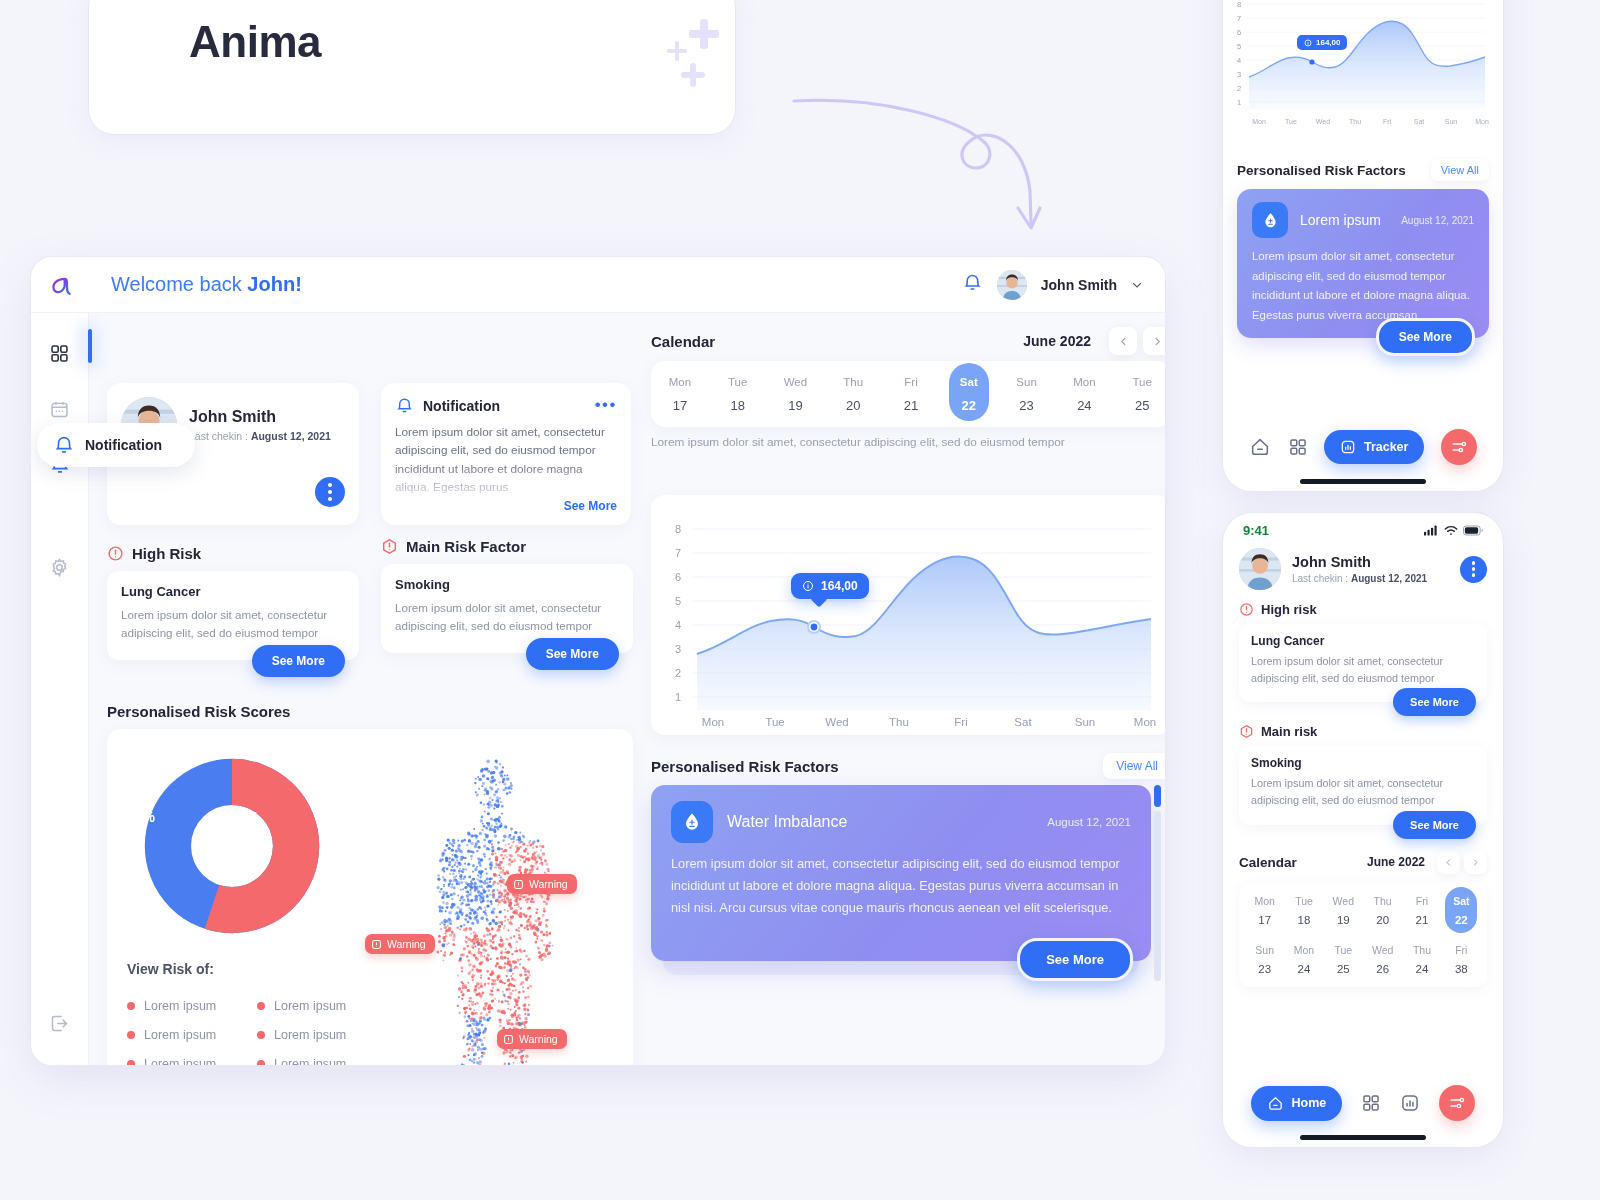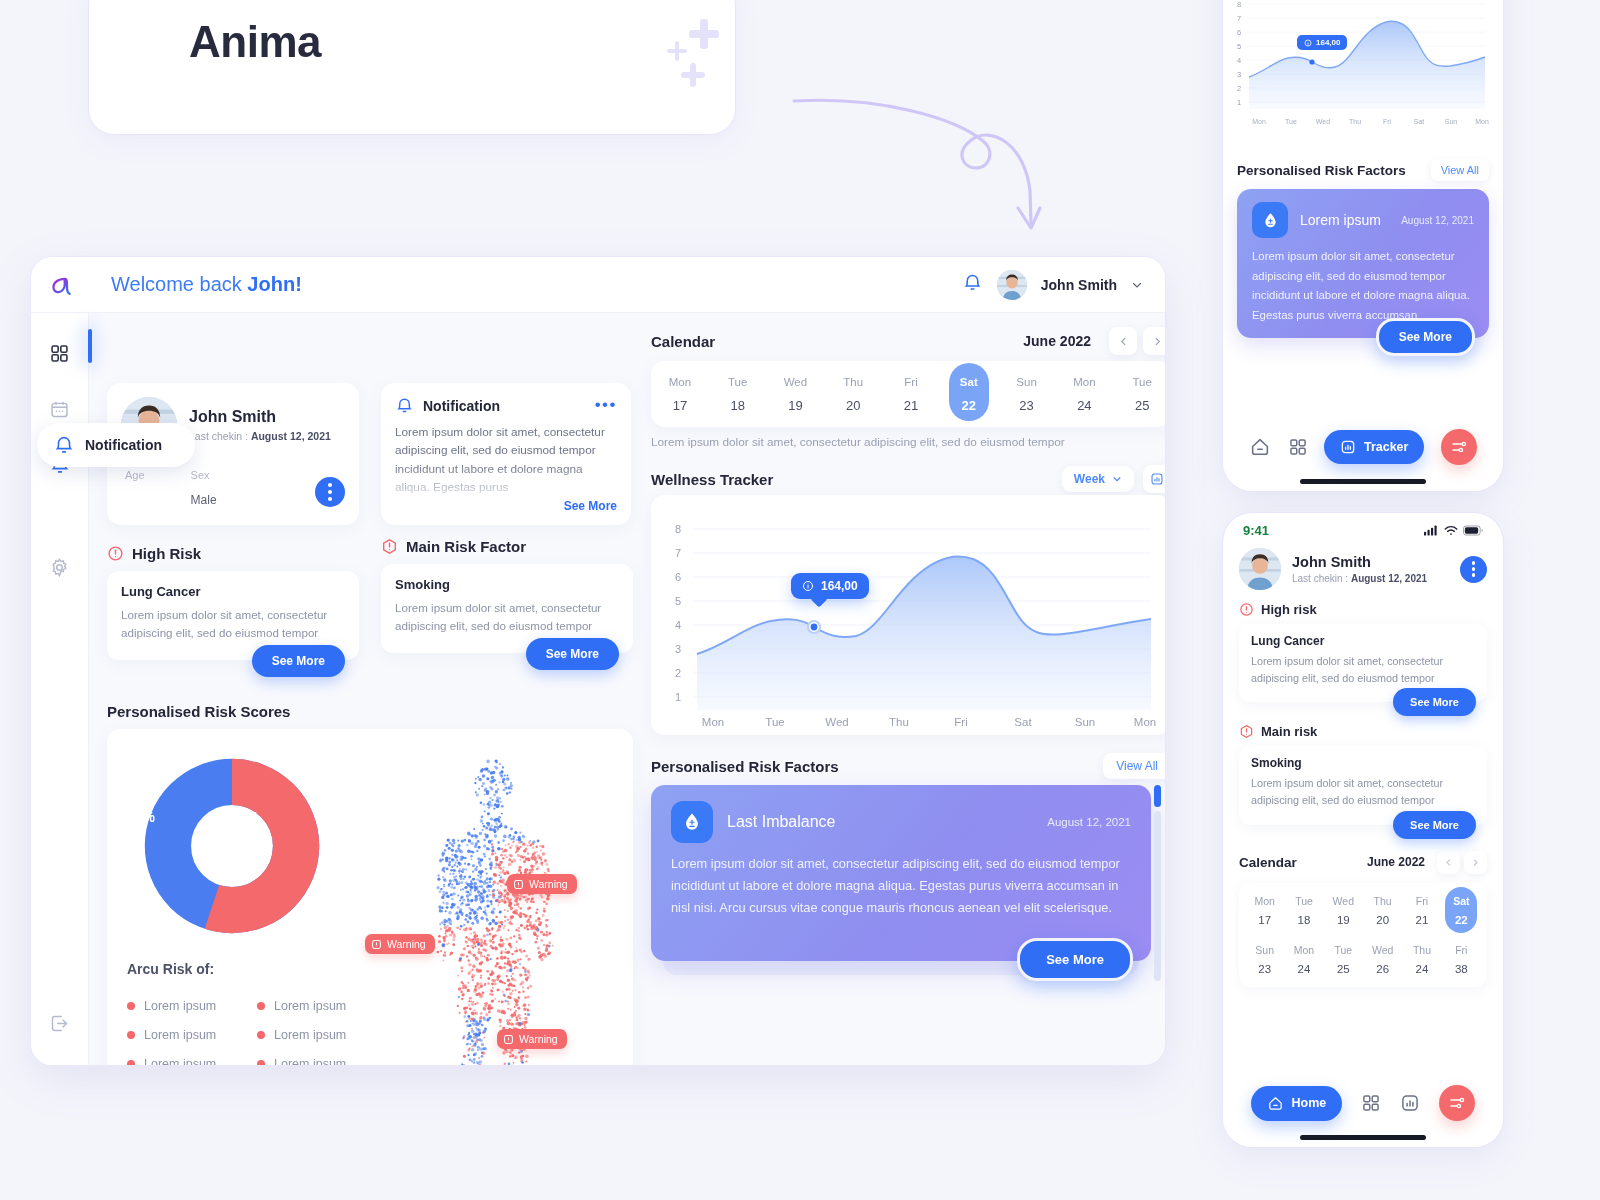--- a/index.html
+++ b/index.html
@@ -402,29 +402,20 @@
             <path d="M8 40c0-8 5-12 12-12s12 4 12 12z" fill="#6fa0cf"></path>
             <circle cx="20" cy="17" r="7.5" fill="#e8b596"></circle>
             <path d="M12 15c1-7 15-7 16 0 0-6-3-9-8-9s-8 3-8 9z" fill="#3b2b22"></path>
           </svg>
         </div>
         <div>
           <div id="profile-name">John Smith</div>
           <div id="profile-checkin"><span>Last chekin : </span><b>August 12, 2021</b></div>
         </div>
       </div>
-      <div id="profile-meta">
-        <div>
-          <div class="meta-label">Age</div>
-        </div>
-        <div>
-          <div class="meta-label">Sex</div>
-          <div class="meta-value">Male</div>
-        </div>
-      </div>
       <div id="profile-dots">
           <i></i>
           <i></i>
           <i></i>
         </div>
     </div>
 
     <div class="card" id="notif-card">
       <div id="notif-card-head">
         <svg width="19" height="19" viewBox="0 0 24 24" fill="none" stroke="#2f6ef5" stroke-width="1.8" stroke-linecap="round">
@@ -472,21 +463,21 @@
 
     <div class="sec-title" id="risk-scores-title">Personalised Risk Scores</div>
     <div class="card" id="risk-scores-card">
       <svg id="donut-wrap" viewBox="0 0 100 100">
         <circle cx="50" cy="50" r="36" fill="none" stroke="#4a7ef0" stroke-width="26"></circle>
         <circle cx="50" cy="50" r="36" fill="none" stroke="#f4696b" stroke-width="26" stroke-dasharray="124.4 226.2" stroke-dashoffset="0" transform="rotate(-90 50 50)"></circle>
       </svg>
       <span class="donut-label" id="donut-left">45%</span>
       <span class="donut-label" id="donut-right">55%</span>
 
-      <div id="highrisk-of">Arcu Risk of:</div>
+      <div id="highrisk-of">View Risk of:</div>
       <div id="risk-list">
         <div class="risk-li">
             <i class="risk-dot"></i>
             <span>Lorem ipsum</span>
           </div>
         <div class="risk-li">
             <i class="risk-dot"></i>
             <span>Lorem ipsum</span>
           </div>
         <div class="risk-li">
@@ -2096,35 +2087,20 @@
           <div class="cal-dow">Mon</div>
           <div class="cal-num">24</div>
         </div>
       <div class="cal-day">
           <div class="cal-dow">Tue</div>
           <div class="cal-num">25</div>
         </div>
     </div>
     <div id="cal-caption">Lorem ipsum dolor sit amet, consectetur adipiscing elit, sed do eiusmod tempor</div>
 
-    <div id="wellness-head">
-      <span class="sec-title">Wellness Tracker</span>
-      <div id="week-select">
-        <span>Week</span>
-        <svg width="10" height="10" viewBox="0 0 24 24" fill="none" stroke="currentColor" stroke-width="2.6" stroke-linecap="round">
-            <path d="M5 9l7 7 7-7"></path>
-          </svg>
-      </div>
-      <div id="chart-toggle">
-        <svg width="14" height="14" viewBox="0 0 24 24" fill="none" stroke="currentColor" stroke-width="1.9" stroke-linecap="round">
-          <rect x="3.5" y="3.5" width="17" height="17" rx="4"></rect>
-            <path d="M8.5 15.5v-3M12 15.5v-6M15.5 15.5v-4"></path>
-        </svg>
-      </div>
-    </div>
     <div class="card" id="wellness-card">
       <svg width="520" height="240" viewBox="0 0 520 240">
         <defs>
           <linearGradient id="areaGrad" x1="0" y1="0" x2="0" y2="1">
             <stop offset="0%" stop-color="#a8c5f9" stop-opacity="0.95"></stop>
             <stop offset="100%" stop-color="#dce8fd" stop-opacity="0.25"></stop>
           </linearGradient>
         </defs>
 
         <g font-size="11" fill="#9aa1b5" font-family="Liberation Sans, sans-serif">
@@ -2190,21 +2166,21 @@
       <div id="rf-card">
         <div style="display:flex;align-items:center;gap:14px">
           <div id="rf-icon">
             <svg width="22" height="22" viewBox="0 0 24 24" fill="#fff">
               <path d="M12 2.8C12 2.8 5.5 9.4 5.5 14a6.5 6.5 0 0 0 13 0c0-4.6-6.5-11.2-6.5-11.2z"></path>
               <rect x="9" y="11.6" width="6" height="1.3" rx=".6" fill="#3b7af6"></rect>
               <rect x="11.35" y="9.4" width="1.3" height="5.6" rx=".6" fill="#3b7af6"></rect>
               <rect x="9" y="16.1" width="6" height="1.3" rx=".6" fill="#3b7af6"></rect>
             </svg>
           </div>
-          <span id="rf-title">Last Imbalance</span>
+          <span id="rf-title">Water Imbalance</span>
           <span id="rf-date">August 12, 2021</span>
         </div>
         <div id="rf-text">Lorem ipsum dolor sit amet, consectetur adipiscing elit, sed do eiusmod tempor incididunt ut labore et dolore magna aliqua. Egestas purus viverra accumsan in nisl nisi. Arcu cursus vitae congue mauris rhoncus aenean vel elit scelerisque.</div>
         <button id="rf-seemore">See More</button>
       </div>
     </div>
     <div id="rf-scrollbar">
       <div id="rf-scroll-thumb"></div>
       <div id="rf-scroll-track"></div>
     </div>

